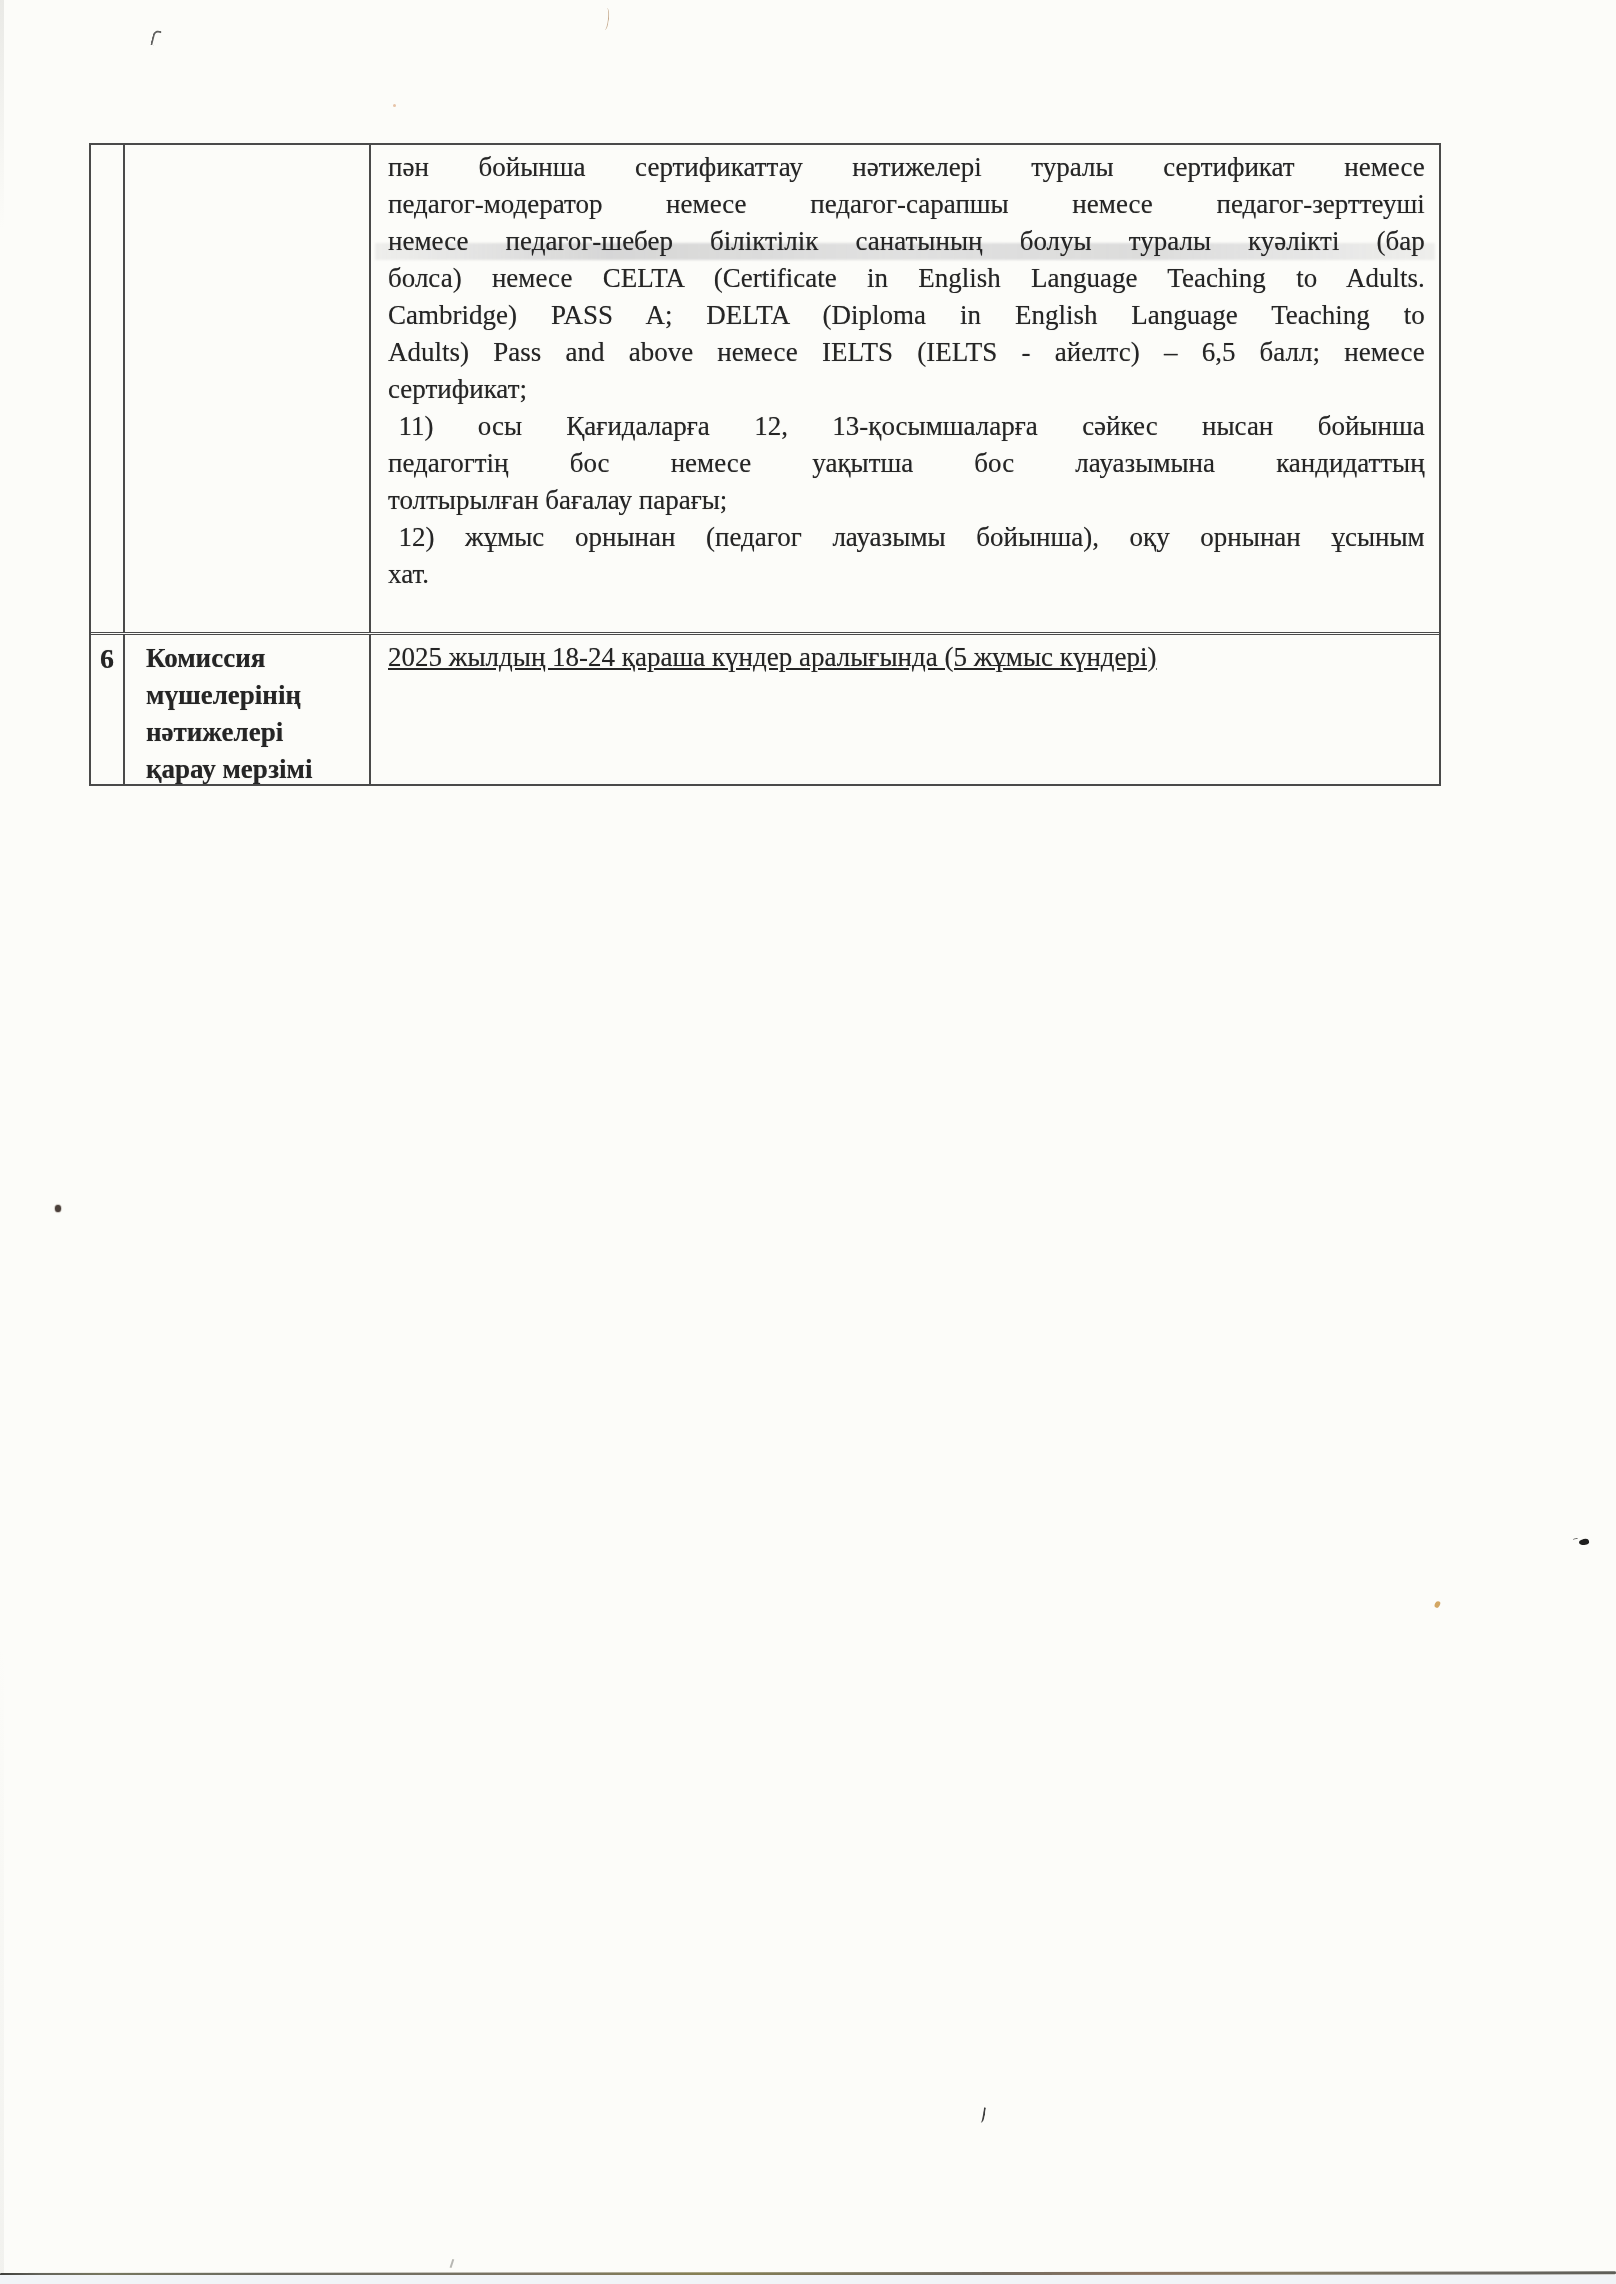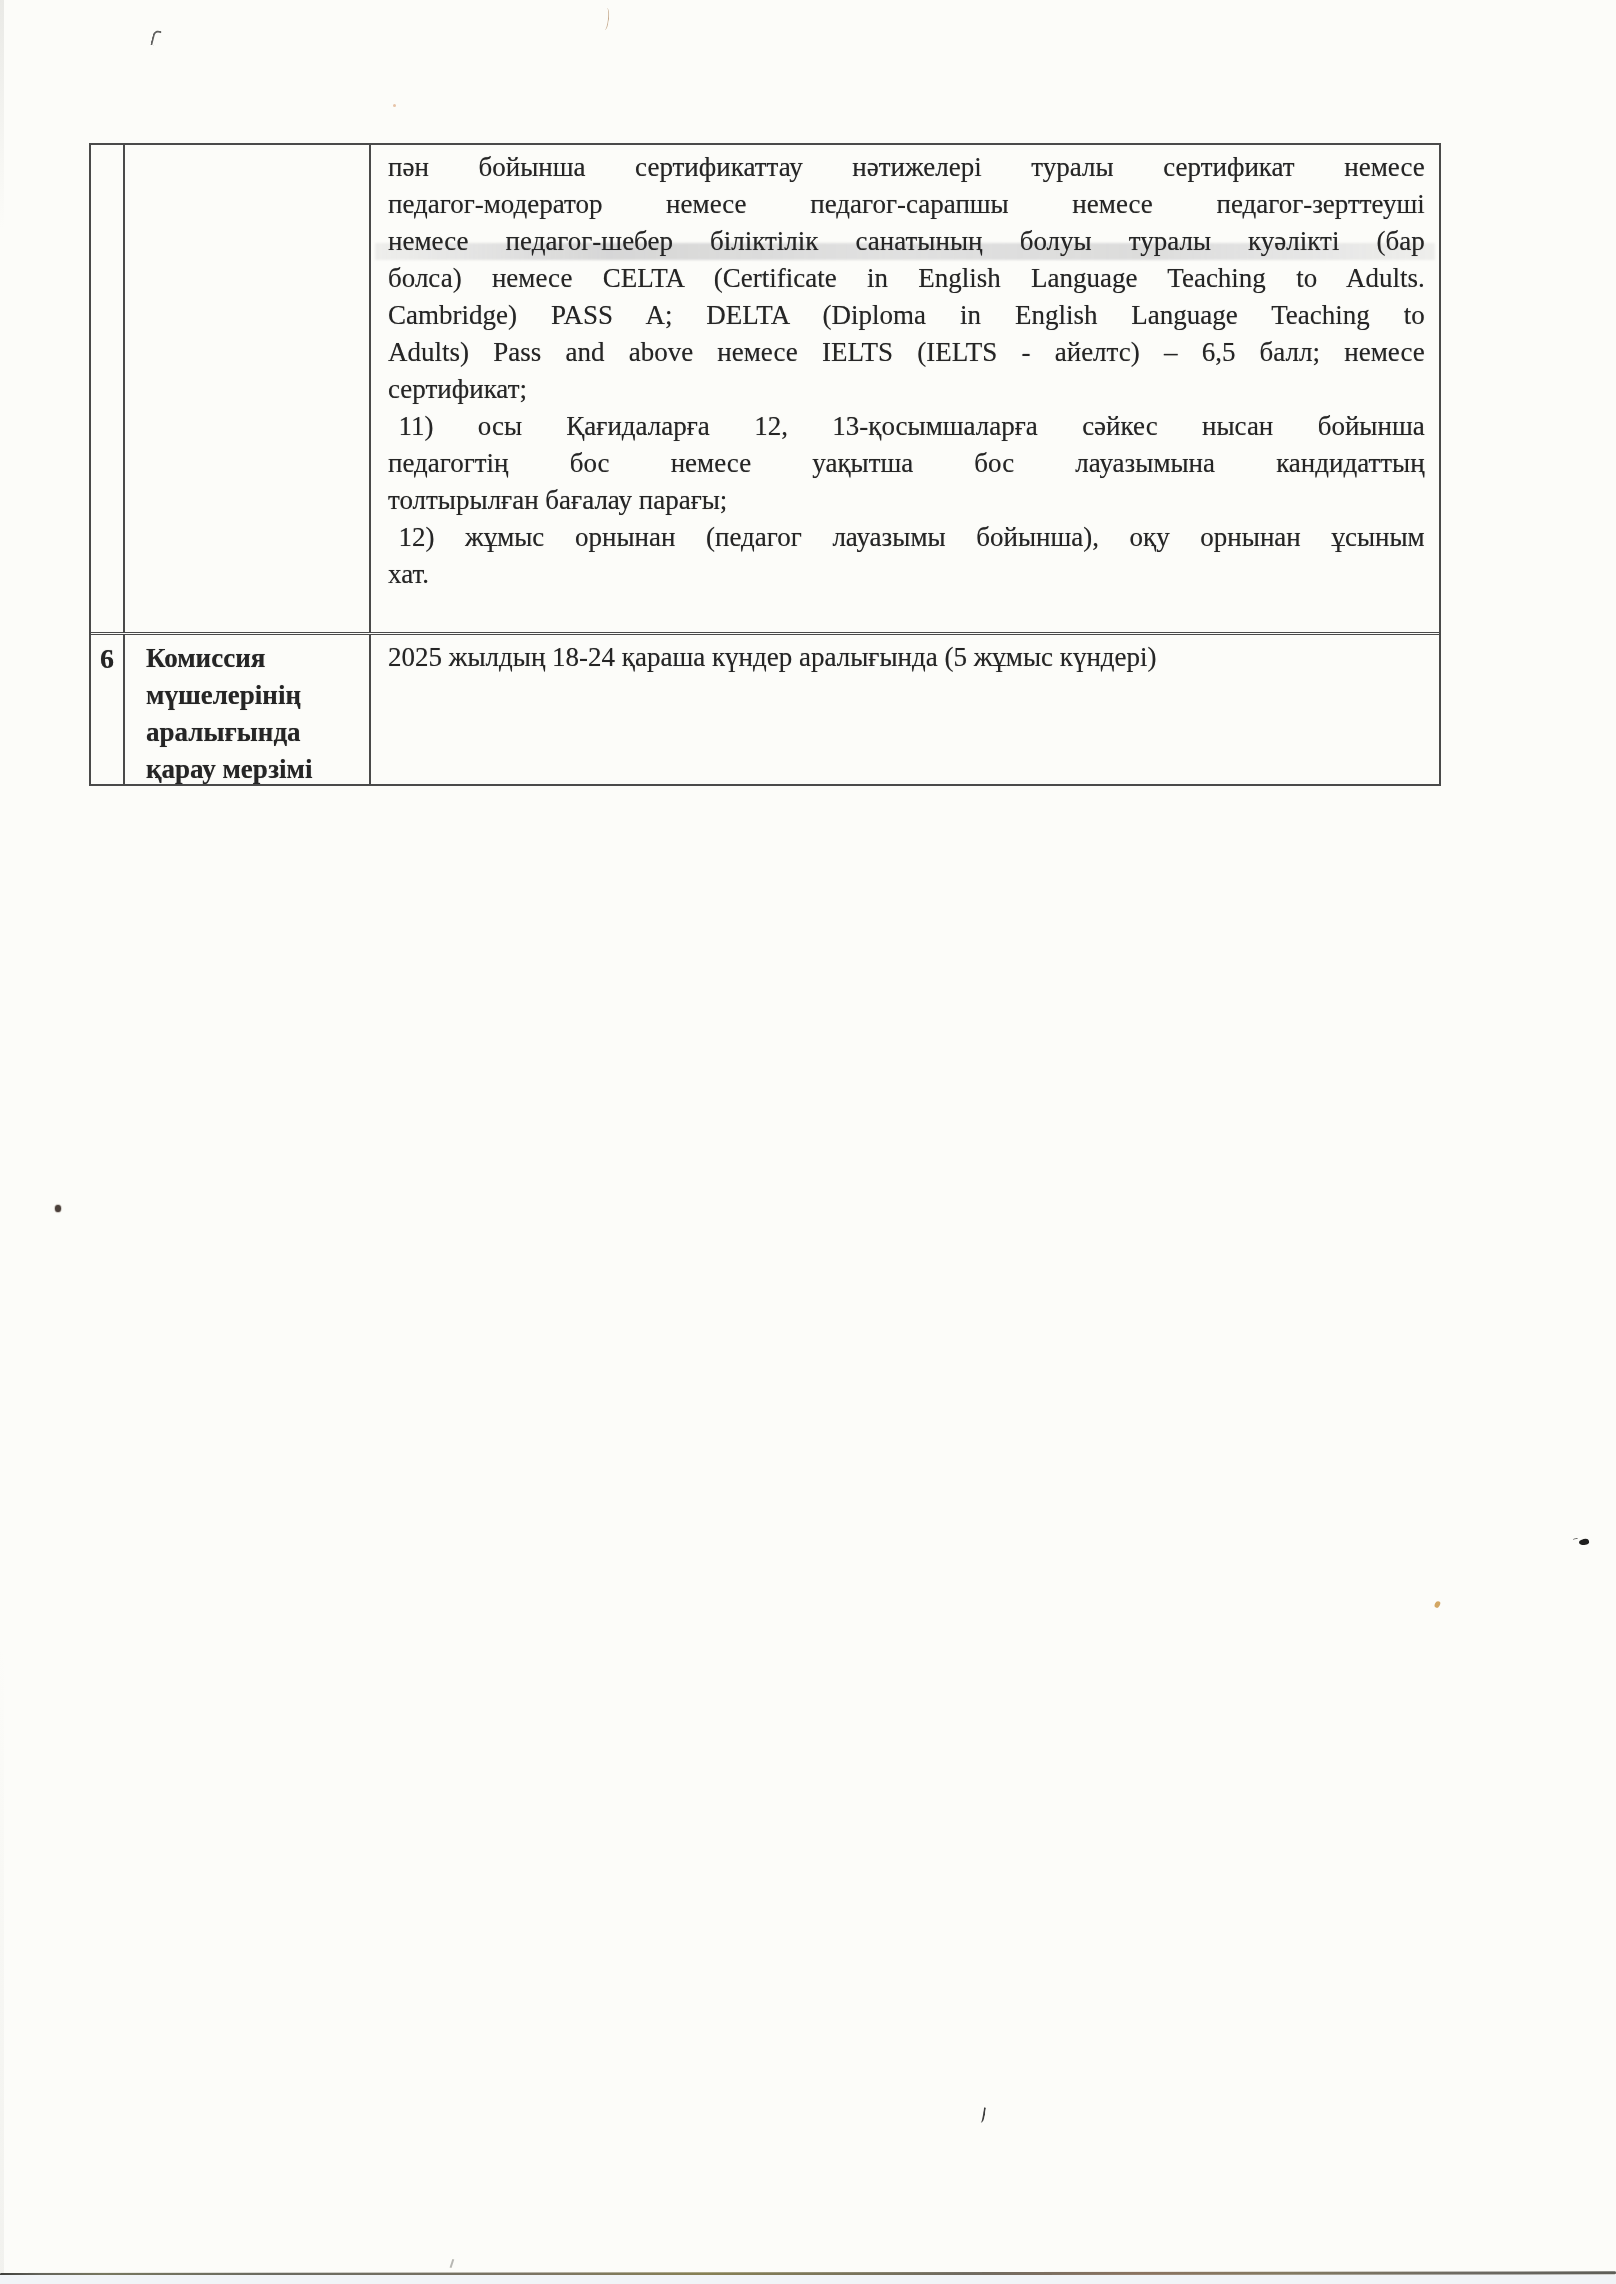--- a/index.html
+++ b/index.html
@@ -87,21 +87,21 @@
     text-shadow: 0 0 0.7px rgba(45,45,45,0.5);
   }
   .label-cell { padding: 5.2px 5.2px 0 21px; }
   .label-line {
     font-size: 27px;
     line-height: 37px;
     text-align: left;
     text-shadow: 0 0 0.7px rgba(45,45,45,0.5);
     font-weight: bold;
   }
-  .content-cell .line.single { text-align: left; text-align-last: left; }
+  .content-cell .line.single { text-align: left; text-align-last: left; text-decoration: underline; }
 
   
   .speck { position: absolute; pointer-events: none; }
   .speck-hook {
     left: 152px; top: 30px;
     width: 5.9px; height: 14.3px;
     border-left: 2px solid #454545;
     border-top: 2px solid #454545;
     border-radius: 5.9px 1.3px 0 0;
     transform: rotate(14deg);
@@ -216,21 +216,21 @@
         <div class="line indent">12) жұмыс орнынан (педагог лауазымы бойынша), оқу орнынан ұсыным</div>
         <div class="line short">хат.</div>
       </div>
     </div>
 
     <div class="t-row last">
       <div class="cell c1 num-cell">6</div>
       <div class="cell c2 label-cell">
         <div class="label-line">Комиссия</div>
         <div class="label-line">мүшелерінің</div>
-        <div class="label-line">аралығында</div>
+        <div class="label-line">нәтижелері</div>
         <div class="label-line">қарау мерзімі</div>
       </div>
       <div class="cell c3 content-cell">
         <div class="line single short">2025 жылдың 18-24 қараша күндер аралығында (5 жұмыс күндері)</div>
       </div>
     </div>
 
   </div>
 
   <div class="scan-edge-line"></div>

